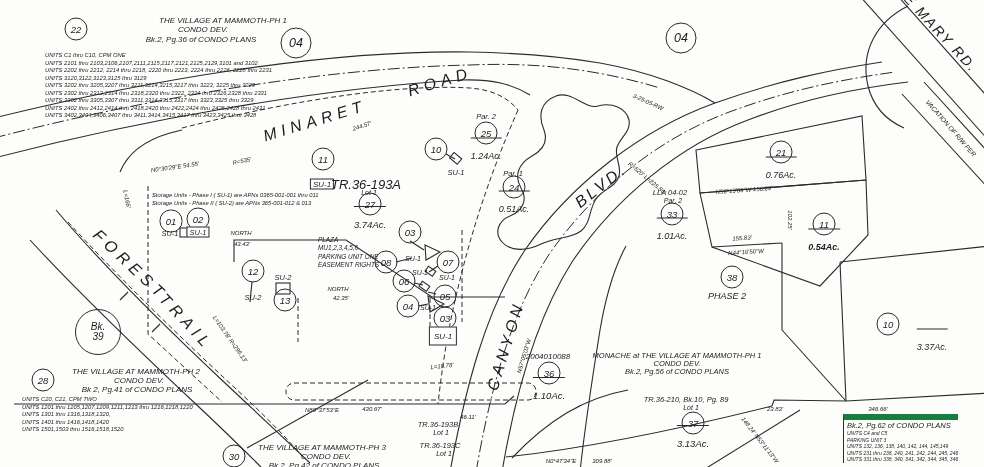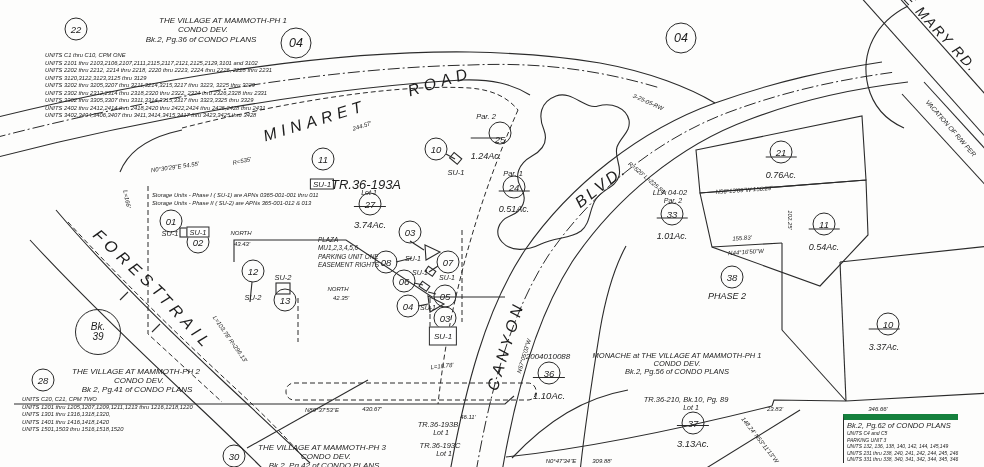--- a/index.html
+++ b/index.html
@@ -140,21 +140,21 @@
     <div>PARKING UNIT ONE</div>
     <div>EASEMENT RIGHTS</div>
   </div>
 
   <div class="circ c22" style="left:323px;top:159px;">
       <span>11</span>
     </div>
   <div class="lbl boxed" style="left:322px;top:184px;font-size:8px;">SU-1</div>
 
   <div class="lbl" style="left:486px;top:116px;font-size:7.5px;">Par. 2</div>
-  <div class="circ c22" style="left:500px;top:133px;align-items:flex-end;">
+  <div class="circ c22" style="left:486px;top:133px;">
       <span>25</span>
     </div>
   <div class="lbl underl" style="left:486px;top:149px;font-size:9px;">1.24Ac.</div>
 
   <div class="circ c22" style="left:436px;top:149px;">
       <span>10</span>
     </div>
   <div class="lbl" style="left:456px;top:172px;font-size:7.5px;">SU-1</div>
 
   <div class="lbl" style="left:513px;top:173px;font-size:7.5px;">Par. 1</div>
@@ -178,46 +178,46 @@
   <div class="lbl" style="left:670px;top:192px;font-size:7.5px;">LLA 04-02</div>
   <div class="lbl" style="left:673px;top:200px;font-size:7px;">Par. 2</div>
   <div class="circ c22" style="left:672px;top:214px;">
       <span>33</span>
     </div>
   <div class="lbl underl" style="left:672px;top:229px;font-size:9px;">1.01Ac.</div>
 
   <div class="circ c22" style="left:824px;top:224px;">
       <span>11</span>
     </div>
-  <div class="lbl underl" style="left:824px;top:240px;font-size:9px;">0.54Ac.</div>
+  <div class="lbl underl" style="left:824px;top:240px;font-size:9px;font-weight:bold;">0.54Ac.</div>
 
   <div class="circ c22" style="left:732px;top:277px;">
       <span>38</span>
     </div>
   <div class="lbl" style="left:727px;top:296px;font-size:9px;">PHASE 2</div>
 
   <div class="circ c22" style="left:888px;top:324px;">
       <span>10</span>
     </div>
-  <div class="lbl underl" style="left:884px;top:340px;font-size:9px;">3.37Ac.</div>
+  <div class="lbl underl" style="left:932px;top:340px;font-size:9px;">3.37Ac.</div>
 
   <div class="circ c22" style="left:253px;top:271px;">
       <span>12</span>
     </div>
   <div class="lbl" style="left:253px;top:297px;font-size:7.5px;">SU-2</div>
   <div class="lbl" style="left:283px;top:277px;font-size:7.5px;">SU-2</div>
   <div class="circ c22" style="left:285px;top:300px;">
       <span>13</span>
     </div>
 
-  <div class="circ c22" style="left:171px;top:221px;">
+  <div class="circ c22" style="left:171px;top:221px;border-radius:11px;">
       <span>01</span>
     </div>
   <div class="lbl" style="left:170px;top:233px;font-size:7.5px;">SU-1</div>
-  <div class="circ c22" style="left:198px;top:219px;margin-top:23px;">
+  <div class="circ c22" style="left:198px;top:219px;">
       <span>02</span>
     </div>
   <div class="lbl boxed" style="left:198px;top:232px;font-size:7.5px;">SU-1</div>
 
   <div class="circ c22" style="left:410px;top:232px;">
       <span>03</span>
     </div>
   <div class="circ c22" style="left:386px;top:262px;">
       <span>08</span>
     </div>

